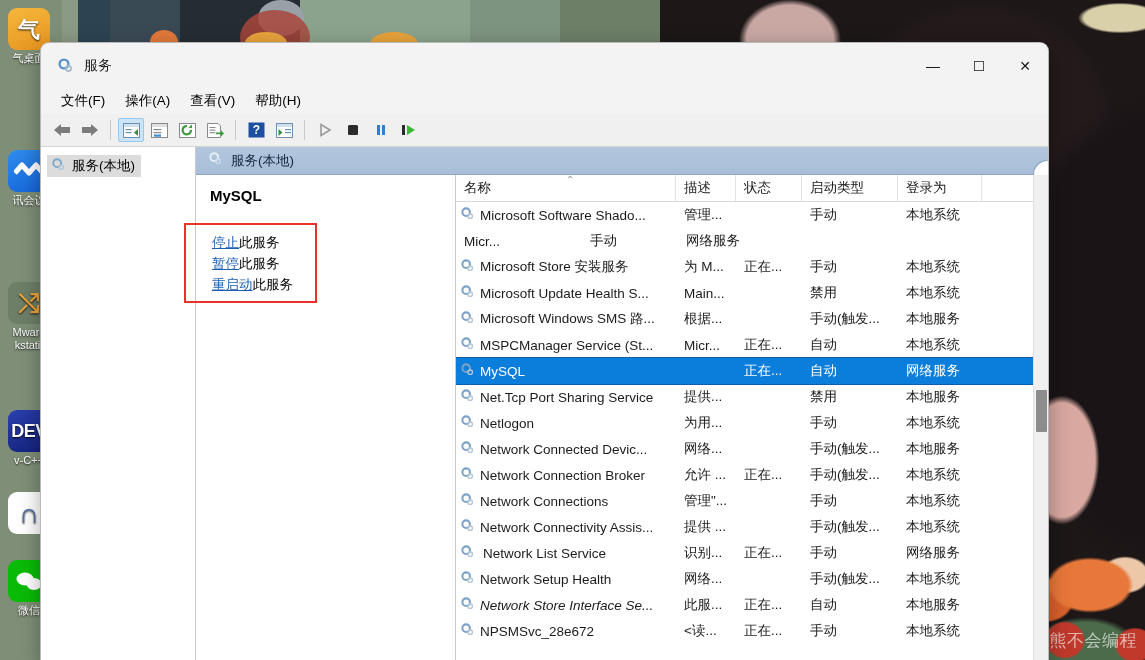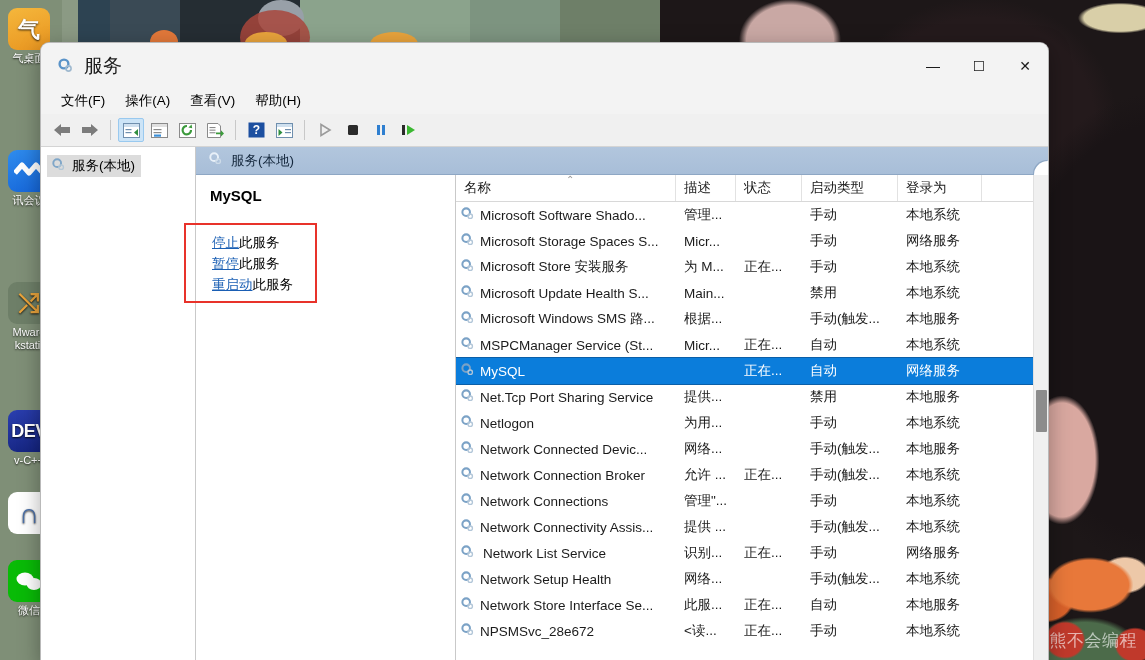--- a/index.html
+++ b/index.html
@@ -118,21 +118,21 @@
     display: flex; align-items: center;
     flex: 0 0 auto;
     border-radius: 8px 8px 0 0;
   }
   #titlebar .t-icon {
     margin-left: 15px; margin-right: 10px;
     width: 18px; height: 18px;
     display: flex; align-items: center; justify-content: center;
   }
   #titlebar .t-text {
-    font-size: 19px; color: #1b1b1b;
+    font-size: 14px; color: #1b1b1b;
     flex: 1 1 auto;
   }
   .wbtns { display: flex; height: 45px; }
   .wbtn {
     width: 46px; height: 45px;
     display: flex; align-items: center; justify-content: center;
     font-size: 14px; color: #1b1b1b;
   }
 
   
@@ -497,27 +497,20 @@
                       <circle cx="11.6" cy="11.6" r="2.5" fill="none" stroke="#b2c6d8" stroke-width="1.5"></circle>
                     </svg></span>
                   <span>Microsoft Software Shado...</span>
                 </div>
                 <div class="cell" style="width: 60px;">管理...</div>
                 <div class="cell" style="width: 66px;"></div>
                 <div class="cell" style="width: 96px;">手动</div>
                 <div class="cell" style="width: 84px;">本地系统</div>
               </div>
               <div class="row">
-                <div class="cell c-name" style="width: 220px;">
-                  <span><svg class="gear-sm" viewBox="0 0 17 17">
-                      <circle cx="7" cy="7" r="4.3" fill="none" stroke="#7ba2c6" stroke-width="2.3"></circle>
-                      <circle cx="11.6" cy="11.6" r="2.5" fill="none" stroke="#b2c6d8" stroke-width="1.5"></circle>
-                    </svg></span>
-                  <span>Microsoft Storage Spaces S...</span>
-                </div>
                 <div class="cell" style="width: 60px;">Micr...</div>
                 <div class="cell" style="width: 66px;"></div>
                 <div class="cell" style="width: 96px;">手动</div>
                 <div class="cell" style="width: 84px;">网络服务</div>
               </div>
               <div class="row">
                 <div class="cell c-name" style="width: 220px;">
                   <span><svg class="gear-sm" viewBox="0 0 17 17">
                       <circle cx="7" cy="7" r="4.3" fill="none" stroke="#7ba2c6" stroke-width="2.3"></circle>
                       <circle cx="11.6" cy="11.6" r="2.5" fill="none" stroke="#b2c6d8" stroke-width="1.5"></circle>
@@ -679,21 +672,21 @@
                       <circle cx="11.6" cy="11.6" r="2.5" fill="none" stroke="#b2c6d8" stroke-width="1.5"></circle>
                     </svg></span>
                   <span>Network Setup Health</span>
                 </div>
                 <div class="cell" style="width: 60px;">网络...</div>
                 <div class="cell" style="width: 66px;"></div>
                 <div class="cell" style="width: 96px;">手动(触发...</div>
                 <div class="cell" style="width: 84px;">本地系统</div>
               </div>
               <div class="row">
-                <div class="cell c-name" style="width: 220px;">
+                <div class="cell c-name" style="width: 220px; font-style: italic;">
                   <span><svg class="gear-sm" viewBox="0 0 17 17">
                       <circle cx="7" cy="7" r="4.3" fill="none" stroke="#7ba2c6" stroke-width="2.3"></circle>
                       <circle cx="11.6" cy="11.6" r="2.5" fill="none" stroke="#b2c6d8" stroke-width="1.5"></circle>
                     </svg></span>
                   <span>Network Store Interface Se...</span>
                 </div>
                 <div class="cell" style="width: 60px;">此服...</div>
                 <div class="cell" style="width: 66px;">正在...</div>
                 <div class="cell" style="width: 96px;">自动</div>
                 <div class="cell" style="width: 84px;">本地服务</div>

